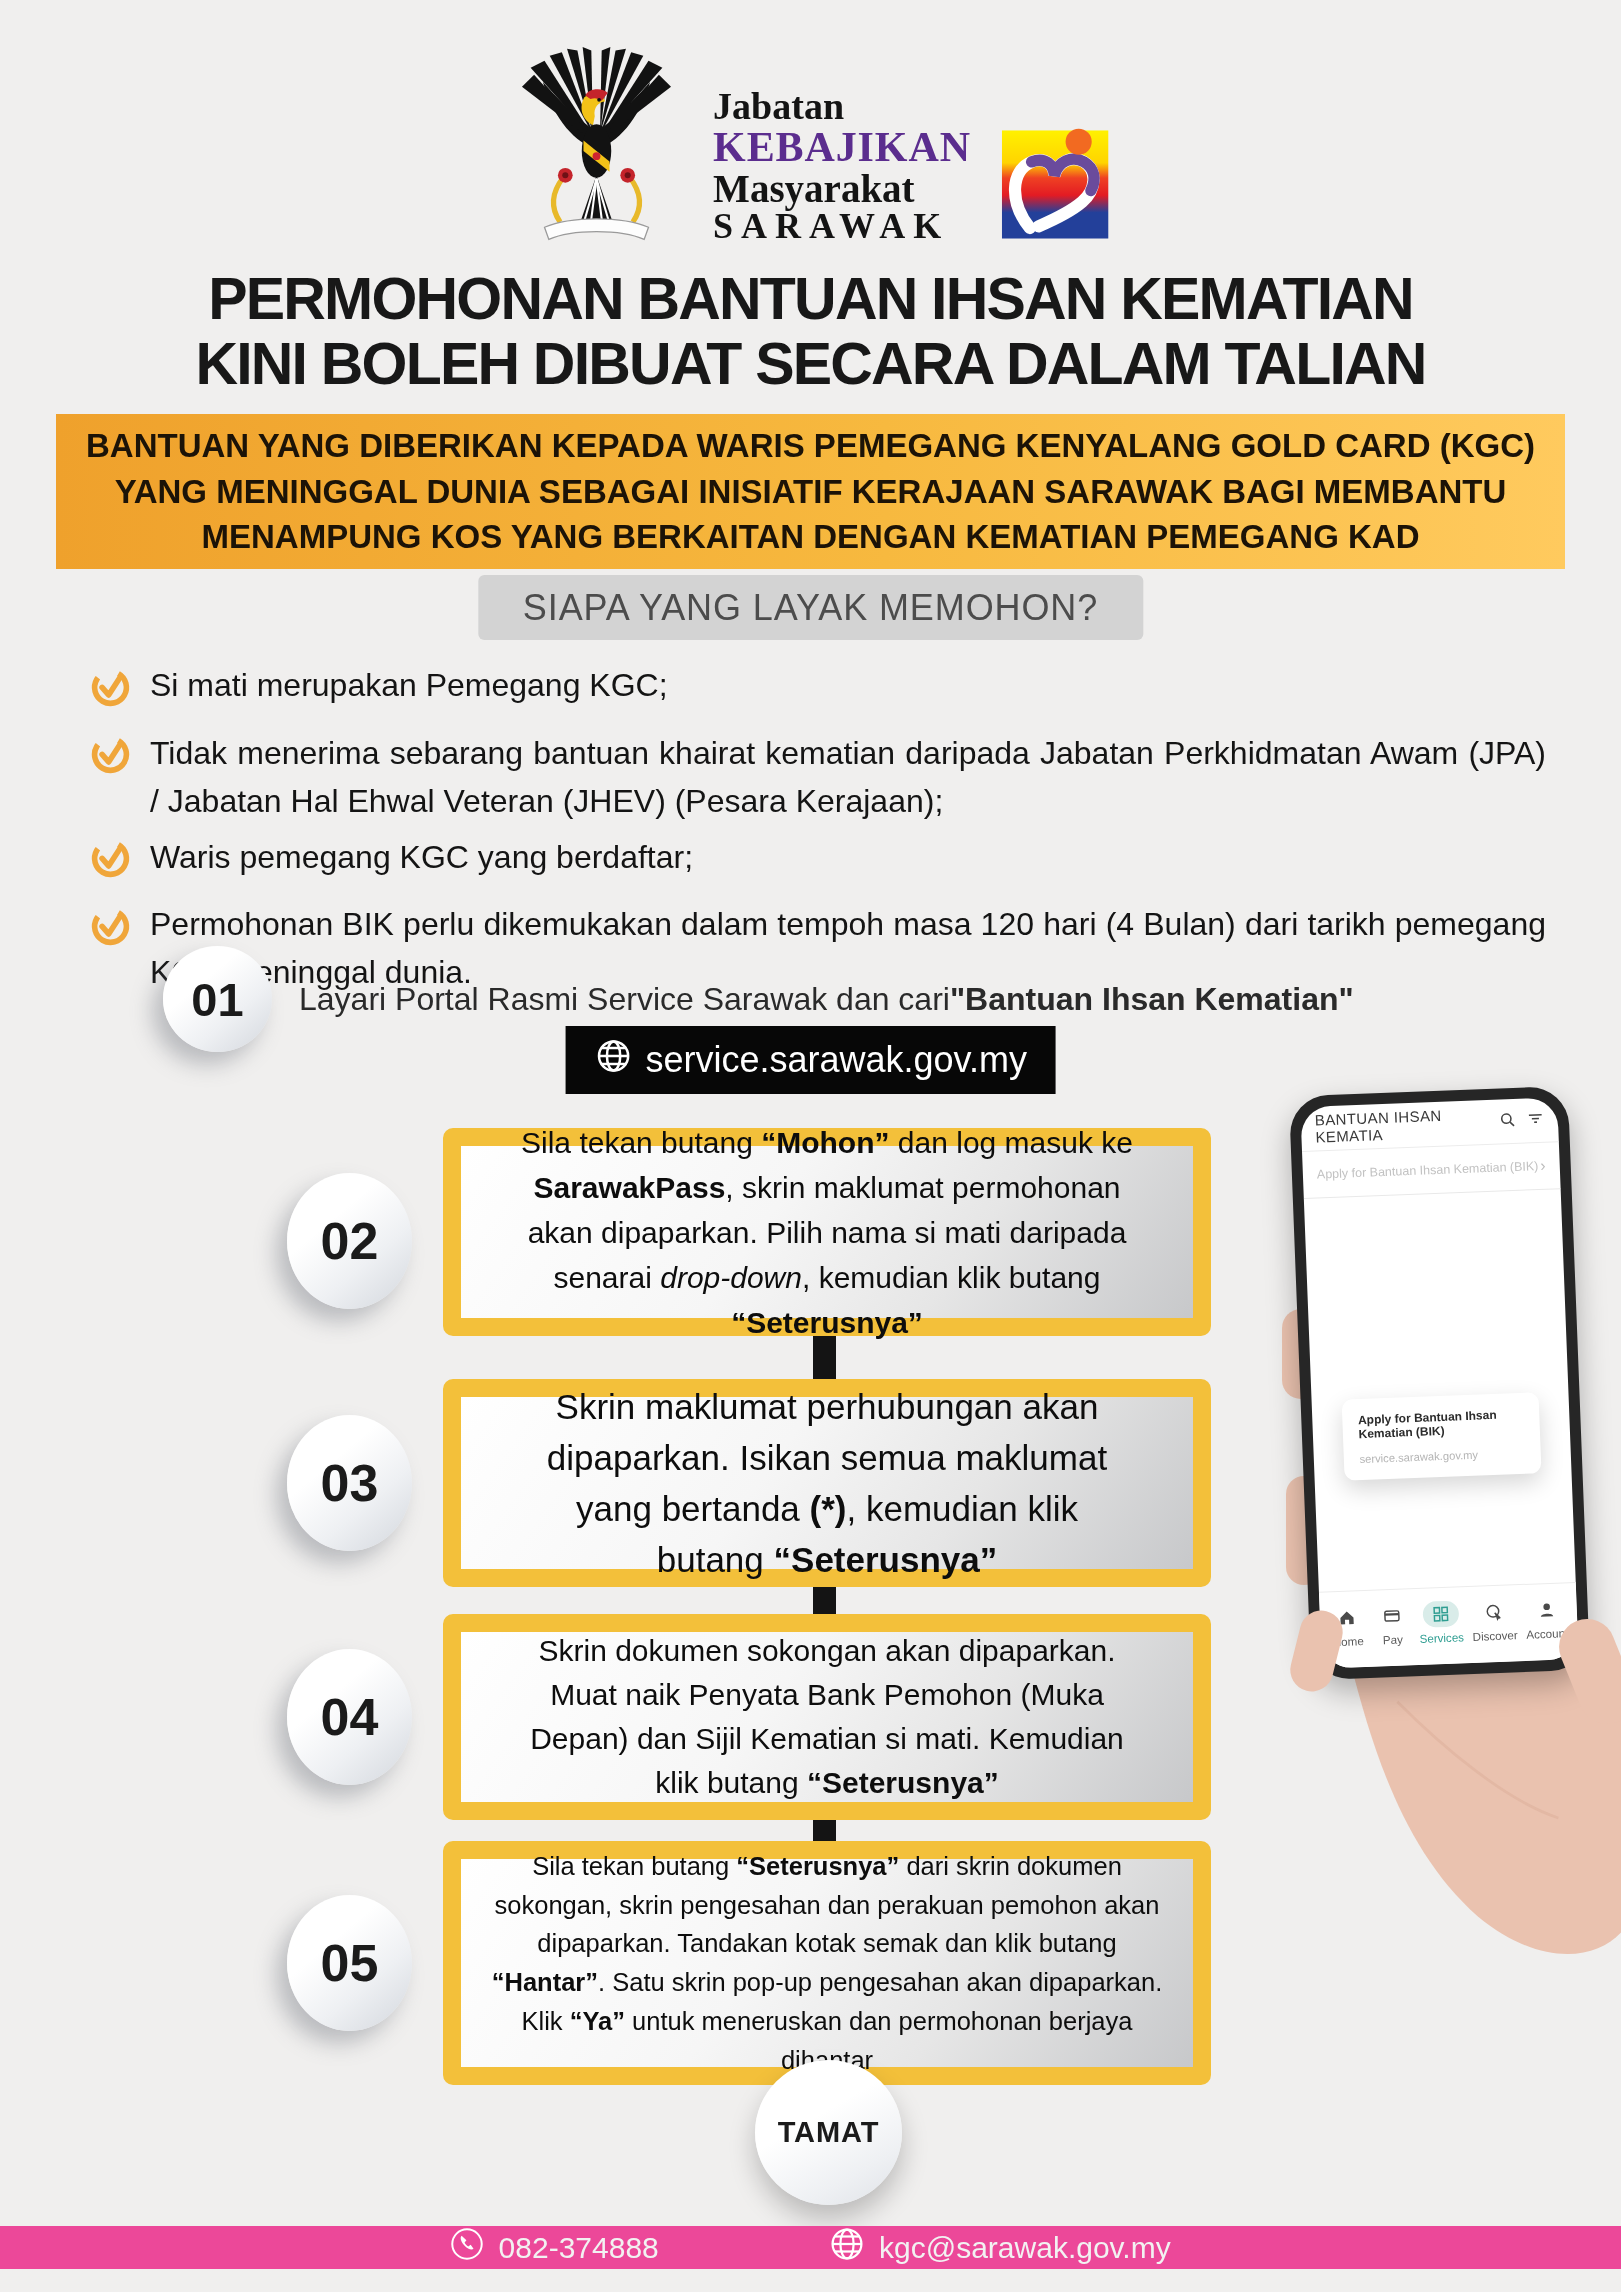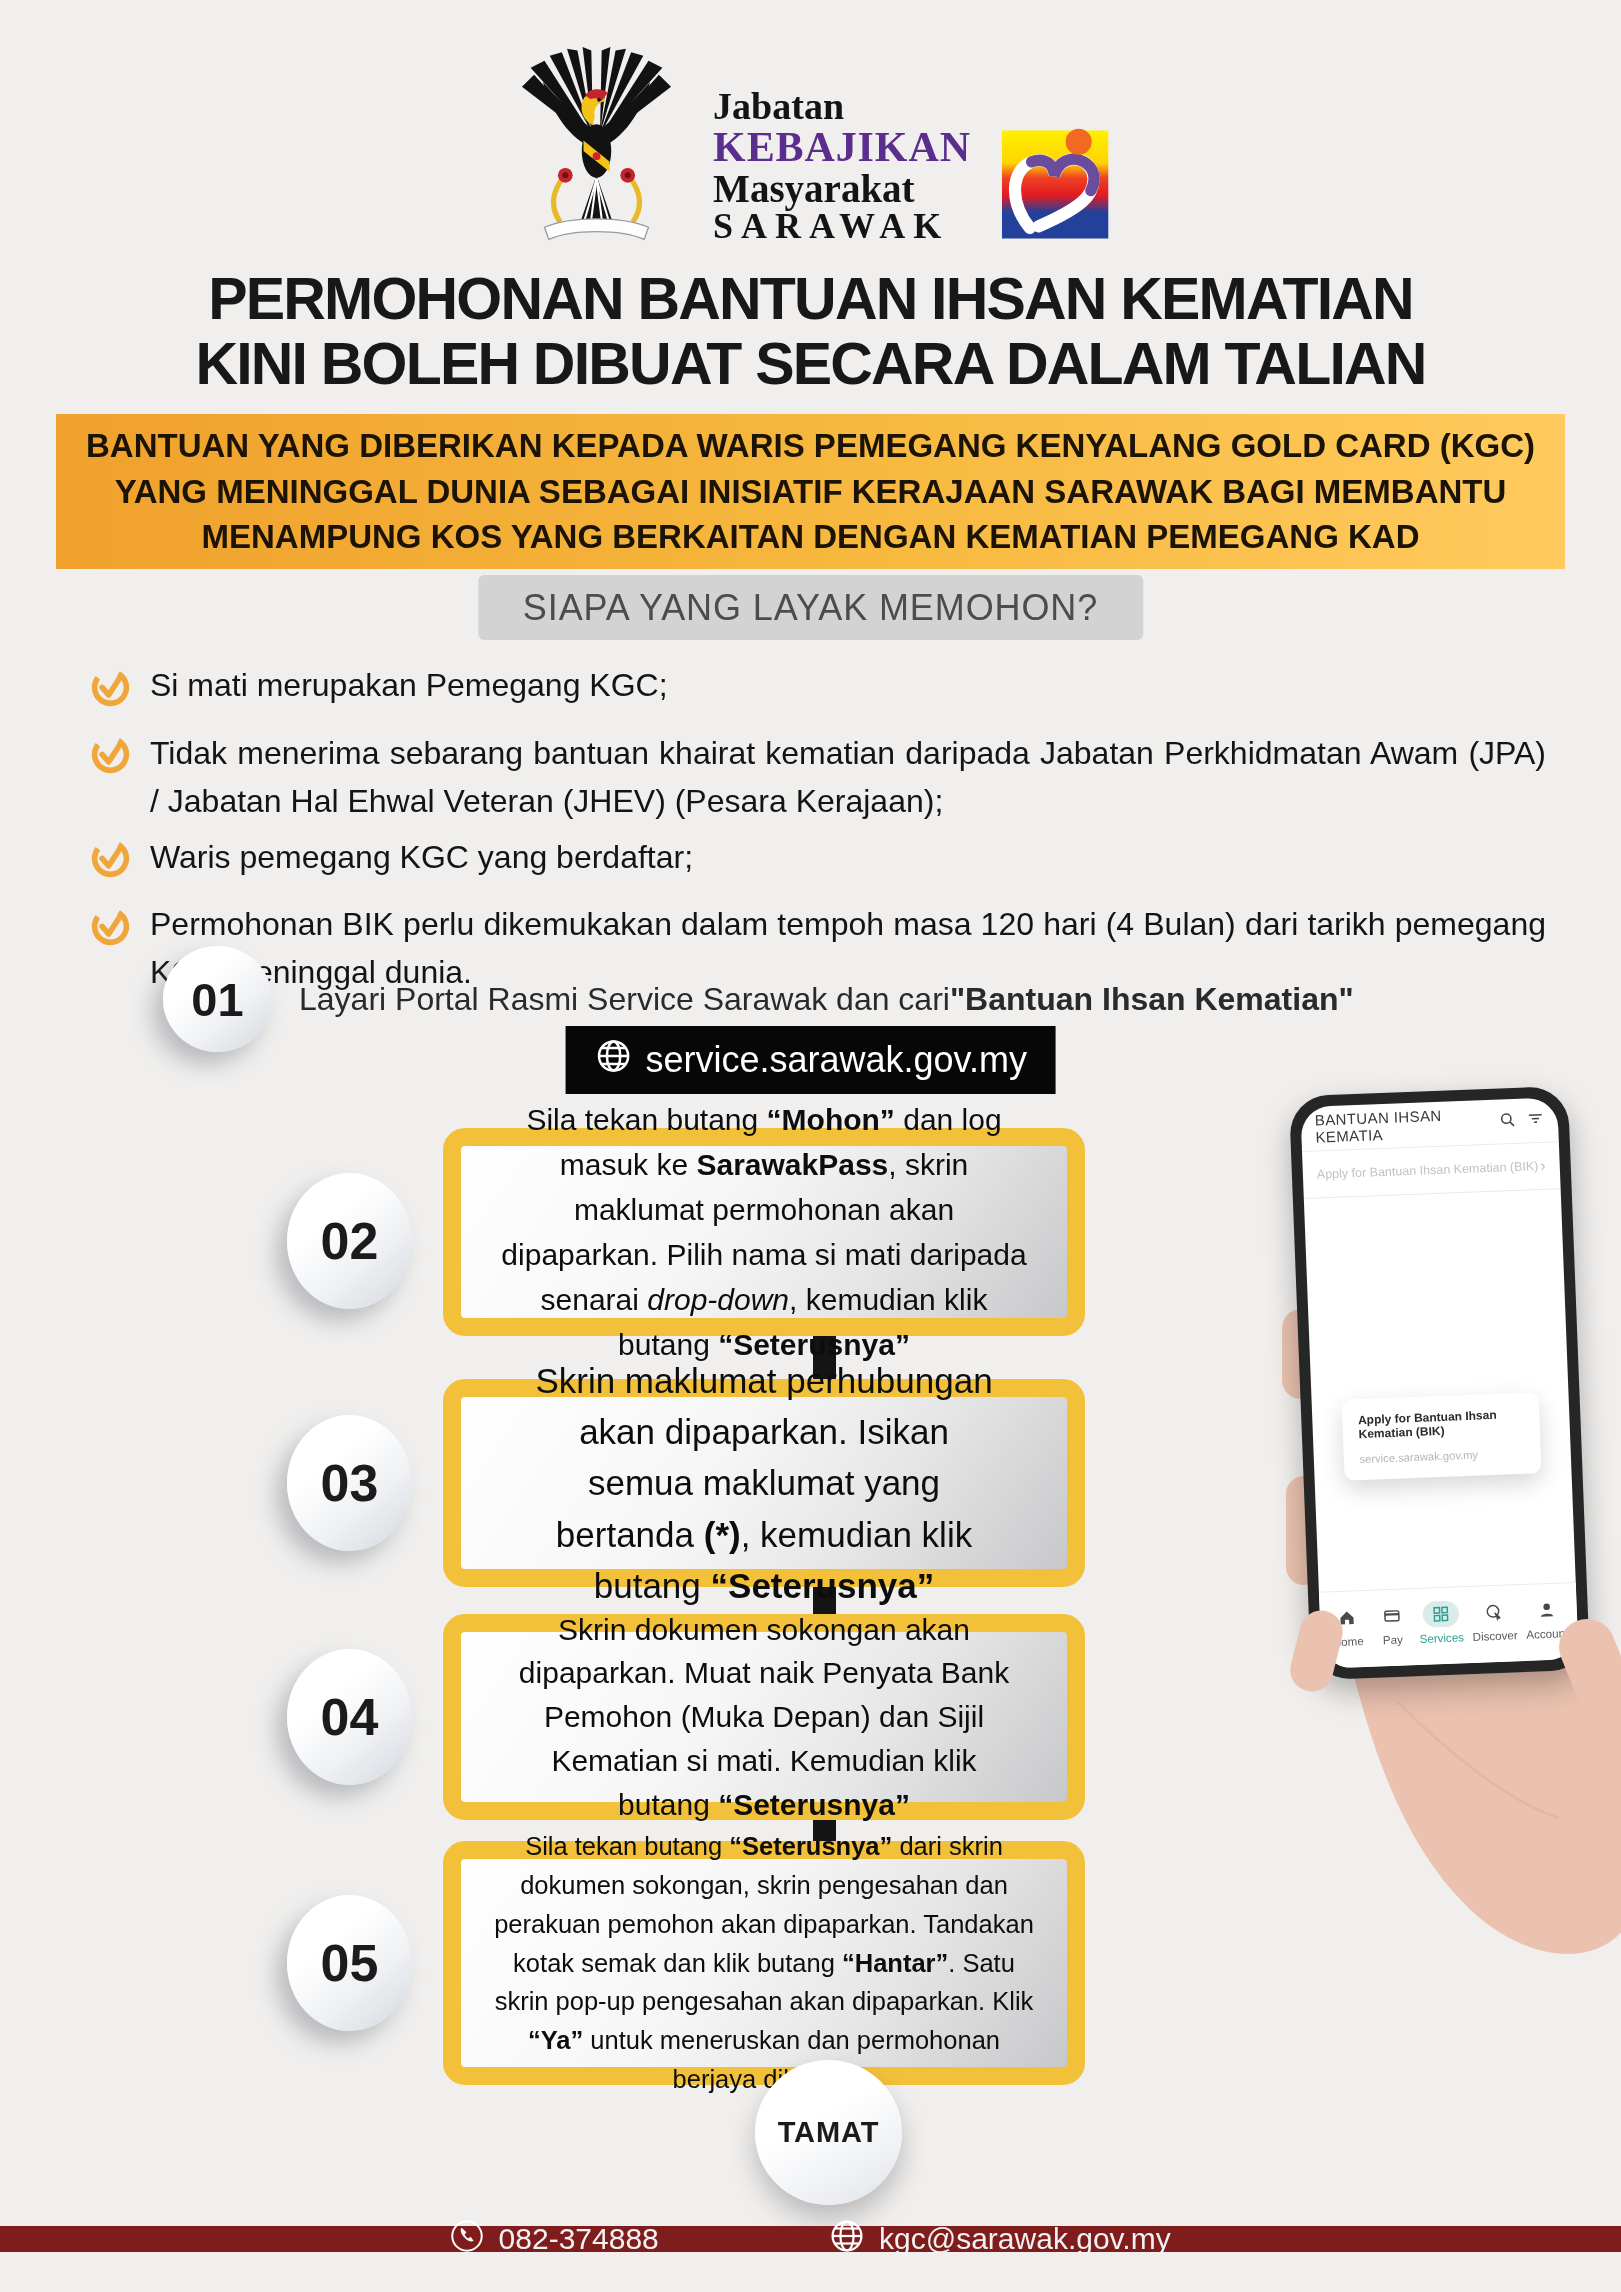--- a/index.html
+++ b/index.html
@@ -44,22 +44,22 @@
   .c2 { left:287px; top:1173px; width:125px; height:136px; font-size:52px; }
   .c3 { left:287px; top:1415px; width:125px; height:136px; font-size:52px; }
   .c4 { left:287px; top:1649px; width:125px; height:136px; font-size:52px; }
   .c5 { left:287px; top:1895px; width:125px; height:136px; font-size:52px; }
   .step1-text { position:absolute; left:299px; top:946px; width:1155px; height:106px;
     display:flex; align-items:center; font-size:32px; color:#2a2a2a; }
   .url-btn { position:absolute; top:1026px; left:50%; transform:translateX(-50%);
     background:#070707; color:#fff; font-size:36px; padding:10.7px 29px;
     display:flex; align-items:center; gap:13.4px; }
   
-  .bubble { position:absolute; left:443px; width:642px;
-    border:18px solid #f3c03a; border-radius:22px;
+  .bubble { position:absolute; left:443px; width:768px;
+    border:18px solid #f3c03a; border-radius:10px;
     background:linear-gradient(125deg,#ffffff 0%,#f6f6f6 42%,#e6e6e6 68%,#c7c8ca 100%);
     display:flex; align-items:center; justify-content:center;
     text-align:center; color:#0d0d0d; }
   .b2 { top:1128px; height:208px; font-size:30px; line-height:1.5;  padding:0 39px; }
   .b3 { top:1379px; height:208px; font-size:35px;   line-height:1.46; padding:0 64px; }
   .b4 { top:1614px; height:206px; font-size:30px;   line-height:1.46; padding:0 50px; }
   .b5 { top:1841px; height:244px; font-size:25.5px; line-height:1.52; padding:0 25px; }
   .connector { position:absolute; left:813px; width:23px; background:#141414; }
   .k1 { top:1336px; height:45px; } .k2 { top:1587px; height:29px; } .k3 { top:1820px; height:23px; }
   
@@ -94,22 +94,22 @@
   .nav-item .icobg { display:flex; align-items:center; justify-content:center;
     padding:3.6px 9px; border-radius:16px; }
   .nav-item.active { color:#2f9e92; }
   .nav-item.active .icobg { background:#d9ece9; }
   
   .tamat { position:absolute; left:755px; top:2060px; width:147px; height:145px;
     border-radius:50%; background:linear-gradient(150deg,#ffffff 40%,#eef0f3 75%,#dfe2e7 100%);
     box-shadow:0 14.3px 27px rgba(0,0,0,.22);
     display:flex; align-items:center; justify-content:center;
     font-size:29px; font-weight:800; letter-spacing:0.9px; color:#1b1b1b; }
-  .footer { position:absolute; top:2226px; left:0; right:0; height:26px;
-    background:#7f1d1d; display:flex; justify-content:center; align-items:center;
+  .footer { position:absolute; top:2226px; left:0; right:0; height:43px;
+    background:#ec4899; display:flex; justify-content:center; align-items:center;
     gap:170px; color:#f2f2f2; font-size:30px; }
   .contact { display:flex; align-items:center; gap:14.3px; }
   .bold { font-weight:700; } .ital { font-style:italic; }
 </style>
 </head>
 <body>
 
 <div class="poster">
 
   <div class="header-row">

